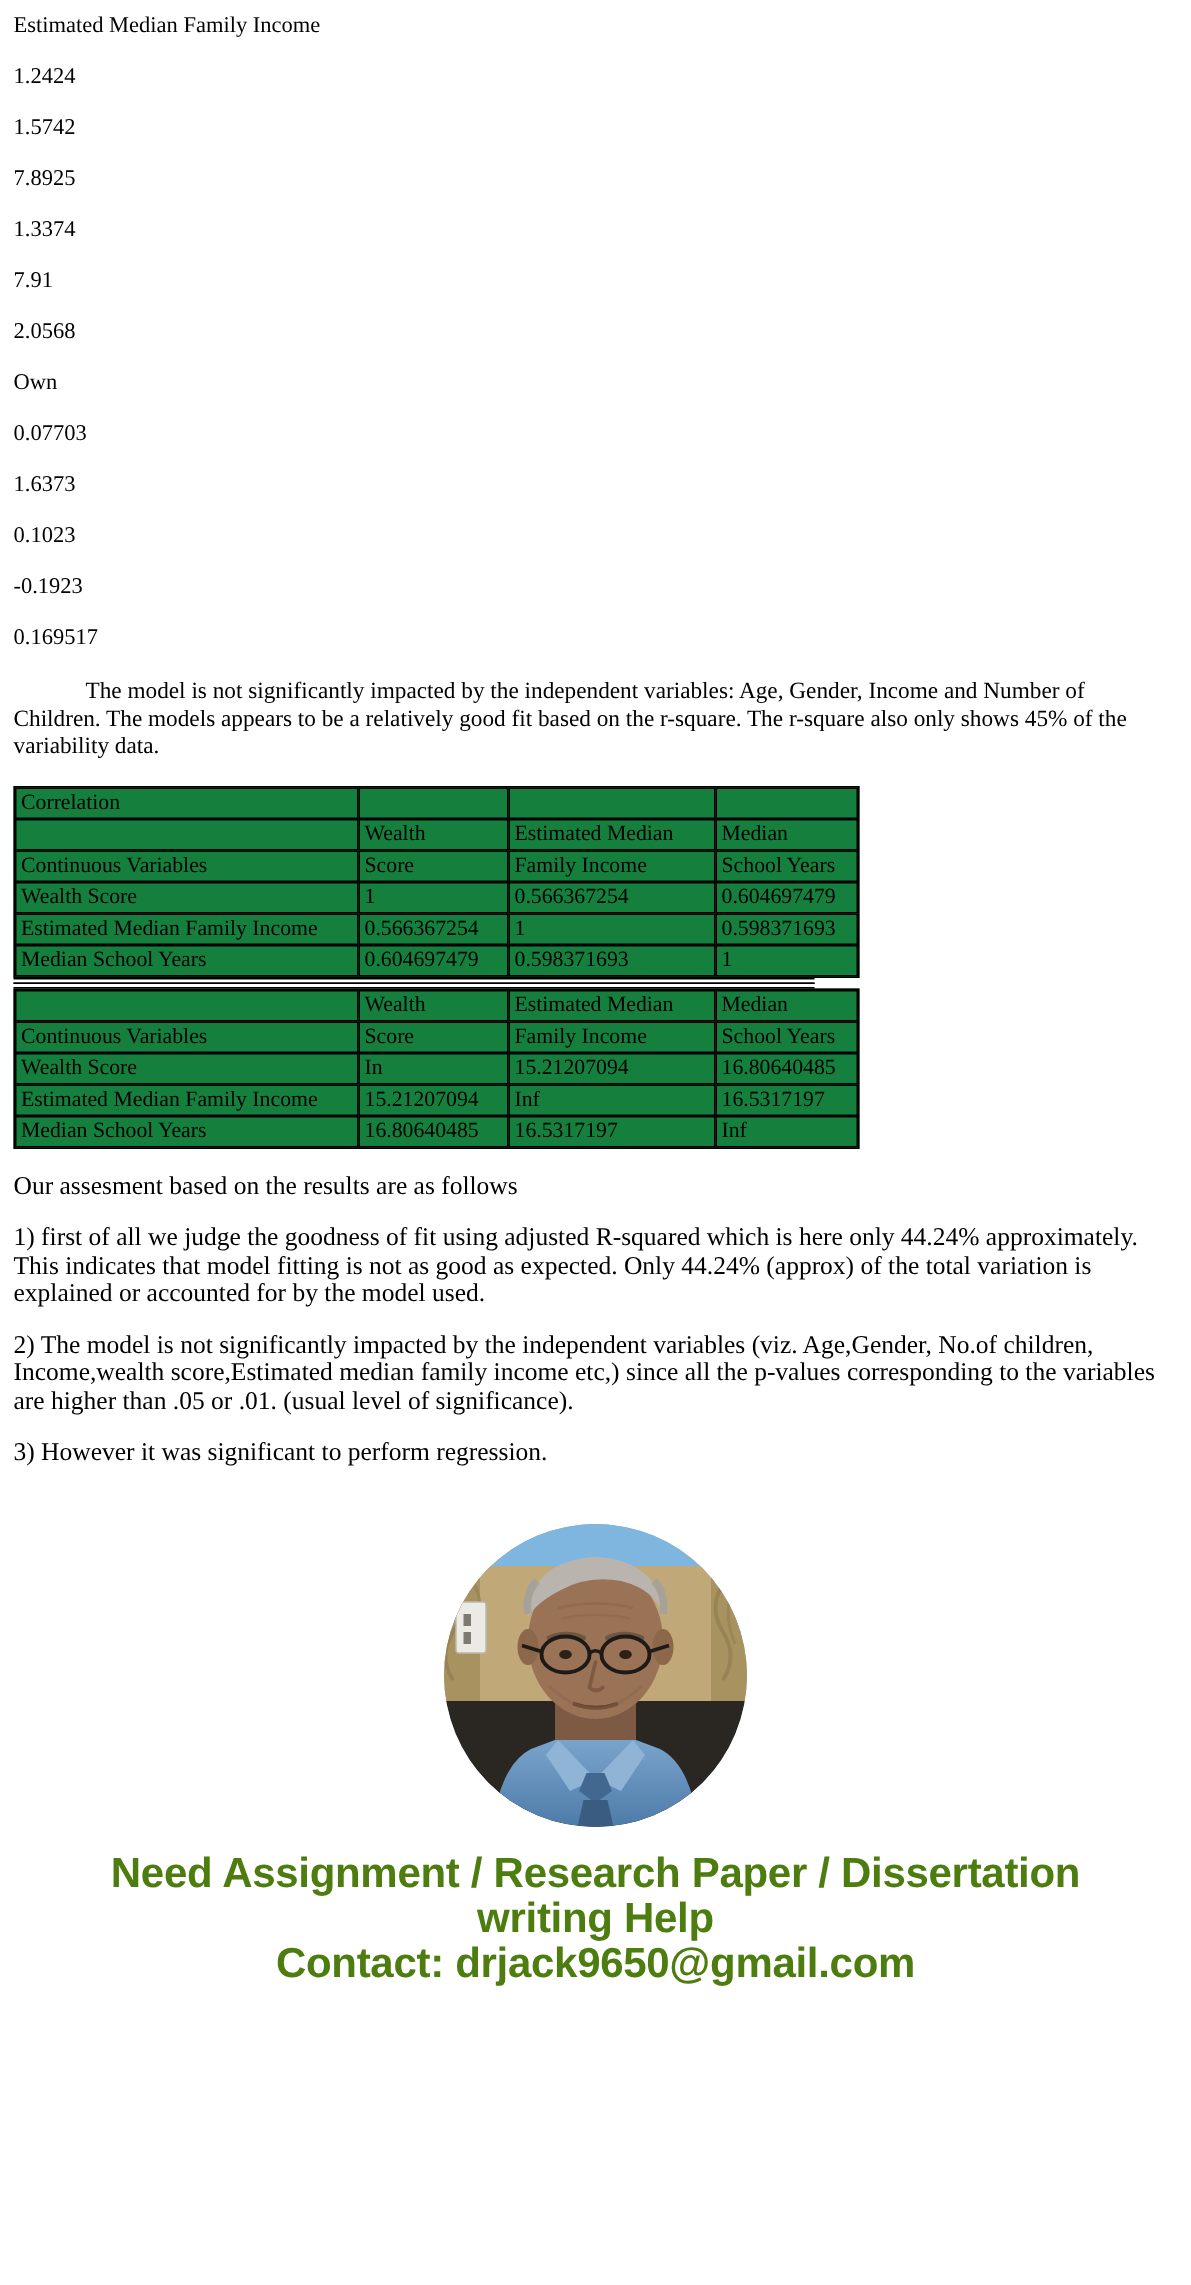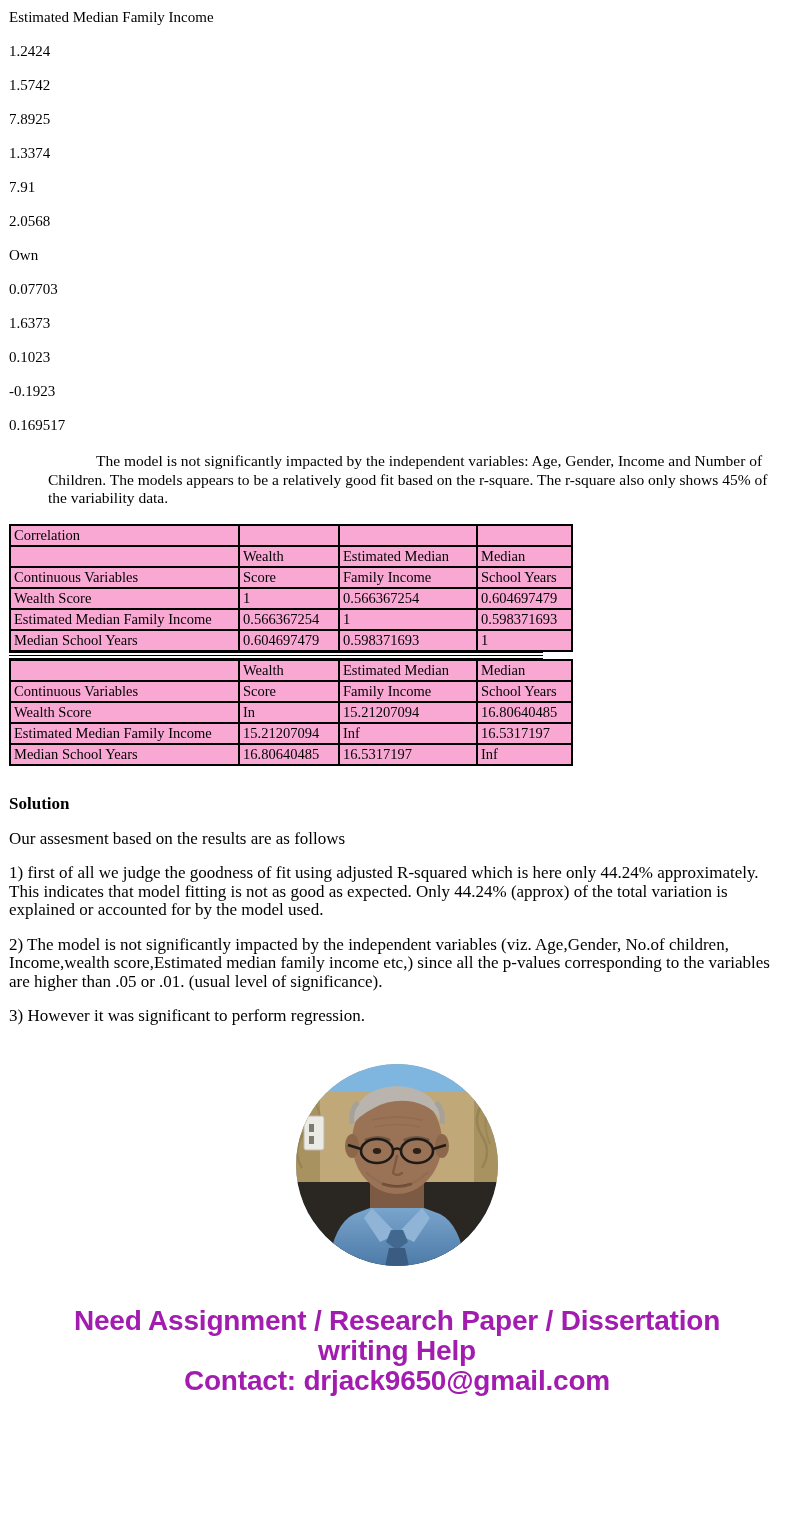--- a/index.html
+++ b/index.html
@@ -36,36 +36,35 @@
   
   .para {
     font-size: 15.5px;
     line-height: 18.5px;
     margin: 0;
     padding: 0 10px 0 9px;
     text-align: left;
   }
   .para.indented {
     text-indent: 48px;
-    margin-left: 39px;
   }
   .para-gap-top { margin-top: 10px; }
 
   
   .tbl-wrap {
     margin: 16px 0 0 9px;
     width: 534px;
   }
   table.grid {
     border-collapse: separate;
     border-spacing: 0;
     width: 534px;
     table-layout: fixed;
     border: 1px solid #000;
-    background: #f9a8d4;
+    background: #15803d;
   }
   table.grid td {
     border: 1px solid #000;
     font-size: 14.5px;
     line-height: 17px;
     padding: 1px 2px 1px 3px;
     vertical-align: top;
     color: #000;
     font-family: "Liberation Serif", "DejaVu Serif", serif;
     height: 17px;
@@ -130,27 +129,27 @@
     height: 202px;
     border-radius: 50%;
     overflow: hidden;
     position: relative;
     background: #8aa2b0;
   }
   .avatar svg { display: block; }
 
   
   .promo {
-    margin-top: 40px;
+    margin-top: 16px;
     text-align: center;
     font-family: "Liberation Sans", "DejaVu Sans", sans-serif;
     font-weight: bold;
     font-size: 28px;
     line-height: 30px;
-    color: #a21caf;
+    color: #4d7c0f;
     letter-spacing: -0.2px;
     padding: 0 12px;
   }
   .promo .line2 { display: block; }
   .promo .line3 { display: block; }
 </style>
 </head>
 <body>
 
 <div class="page">
@@ -248,21 +247,20 @@
         <tr>
           <td class="c0">Median School Years</td>
           <td class="c1">16.80640485</td>
           <td class="c2">16.5317197</td>
           <td class="c3">Inf</td>
         </tr>
       </tbody>
     </table>
   </div>
 
-  <div class="solution-heading">Solution</div>
 
   <p class="sol-para">Our assesment based on the results are as follows</p>
   <p class="sol-para">1) first of all we judge the goodness of fit using adjusted R-squared which is here only 44.24% approximately. This indicates that model fitting is not as good as expected. Only 44.24% (approx) of the total variation is explained or accounted for by the model used.</p>
   <p class="sol-para">2) The model is not significantly impacted by the independent variables (viz. Age,Gender, No.of children, Income,wealth score,Estimated median family income etc,) since all the p-values corresponding to the variables are higher than .05 or .01. (usual level of significance).</p>
   <p class="sol-para">3) However it was significant to perform regression.</p>
 
   <div class="photo-block">
     <div class="avatar">
       <svg width="202" height="202" viewBox="0 0 202 202">
         <defs>

